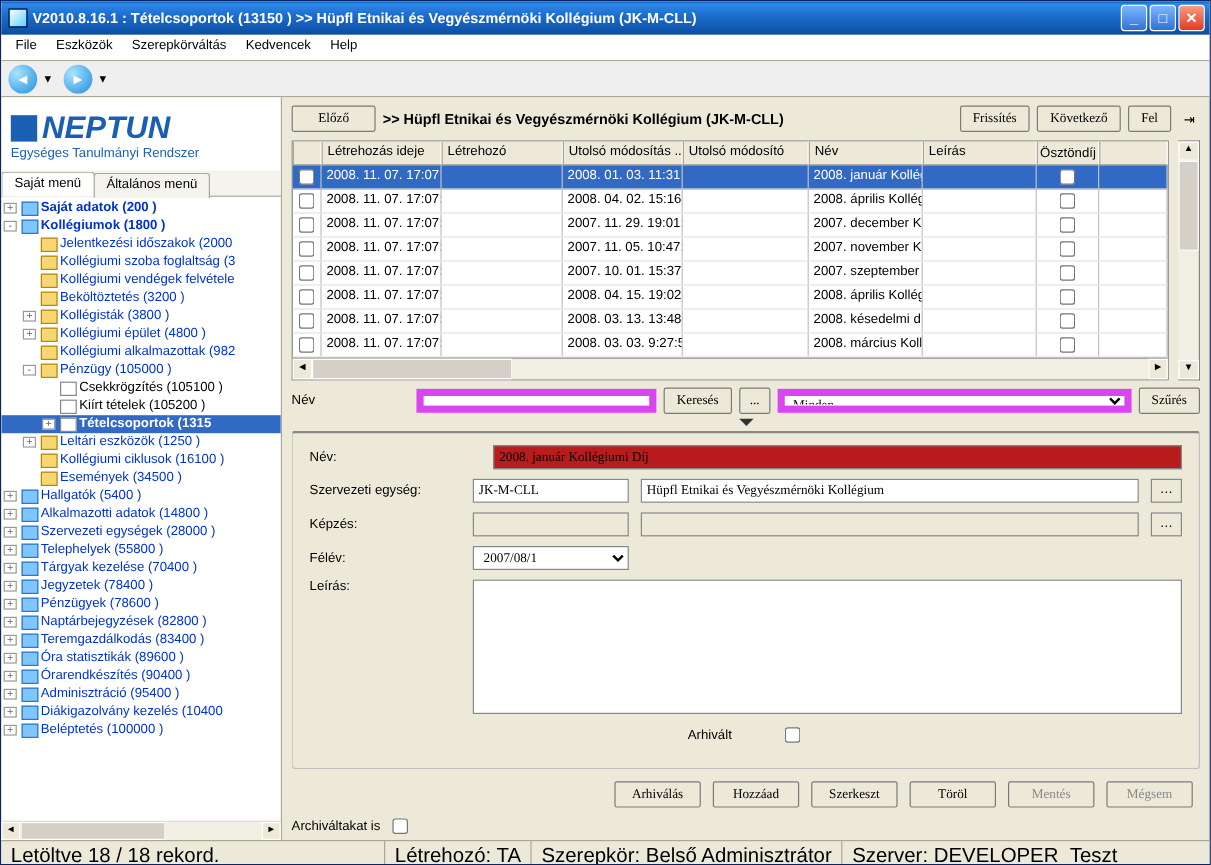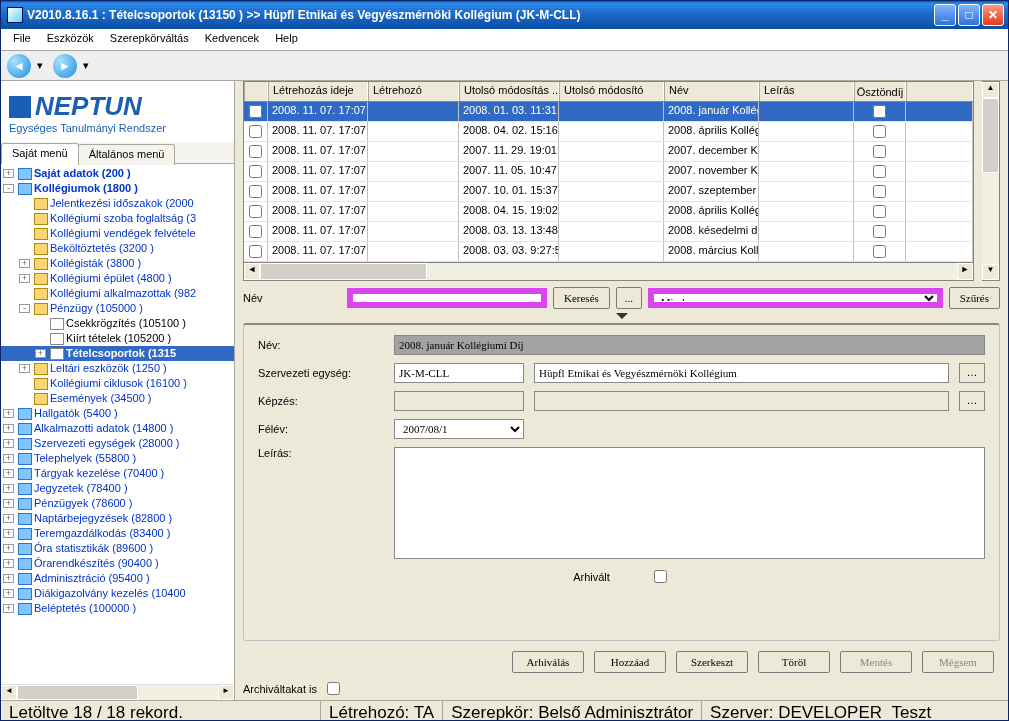--- a/index.html
+++ b/index.html
@@ -119,21 +119,21 @@
   .grid-head .gc, .grid-row .gc {
     border-right:1px solid #c0c0c0; padding:2px 4px; overflow:hidden; white-space:nowrap;
     font-size:11px;
   }
   .grid-head { background:#ECE9D8; border-bottom:1px solid #848484;}
   .grid-head .gc { border-right:1px solid #fff; border-left:1px solid #aca899;}
   .grid-row { border-bottom:1px solid #e3e3e3;justify-content:flex-end;}
   .grid-row.sel { background:#316AC5; color:#fff; }
   .gc.cchk { width:24px; display:flex; align-items:center; justify-content:center;}
   .gc input[type=checkbox]{ margin:0; }
-  .gc.c1{width:100px;} .gc.c2{width:91px;} .gc.c3{width:100px;}
+  .gc.c1{width:100px;} .gc.c2{width:101px;} .gc.c3{width:100px;}
   .gc.c4{width:105px;} .gc.c5{width:95px;} .gc.c6{width:95px;}
   .gc.c7{width:52px; display:flex; align-items:center; justify-content:center;}
   .gc.cend{flex:1;}
   .grid-scroll { display:flex; height:18px; background:#ECE9D8; border-top:1px solid #848484;}
   .grid-scroll .sbtn{width:16px;border:1px solid #fff;background:#ece9d8;font-size:9px;text-align:center;}
   .grid-scroll .track{flex:1; background:#f1efe2; position:relative;}
   .grid-scroll .thumb{position:absolute; left:0; top:0; height:100%; width:24%; background:#d4d0c8; border:1px solid #fff;}
   .grid-outer { display:flex; }
   .grid-outer .grid-wrap{flex:1;}
   .vbar { width:18px; margin:0 8px 0 0; border:1px solid #848484; border-left:none; background:#f1efe2; display:flex; flex-direction:column;}
@@ -156,21 +156,21 @@
   
   .form-area {
     flex:1; margin:2px 8px 4px; border:1px solid #c0c0c0; border-top:2px solid #888;
     background:#ECE9D8; padding:10px 14px; overflow:auto; border-radius:3px;
   }
   .form-row { display:flex; align-items:center; margin-bottom:8px; gap:10px;}
   .form-row .flbl { width:126px; }
   .txt {
     font:11px Tahoma; border:1px solid #888; background:#fff; height:20px; padding:2px 4px;
   }
-  .txt.green { background:#a3a3a3; }
+  .txt.green { background:#b91c1c;margin-left:17px; }
   .txt.w130{width:130px;} .txt.wfull{flex:1;}
   .txt.ro { background:#ECE9D8;}
   .form-row .dots { width:26px; height:20px; border:1px solid #888; background:#ece9d8; text-align:center; line-height:16px;}
   textarea.txt { height:112px; resize:none; }
   
   .bottom-btns {
     display:flex; gap:10px; justify-content:flex-end; padding:6px 14px 4px;
   }
   .bottom-btns button { min-width:72px; }
   .bottom-btns button.disabled { color:#888; }
@@ -410,20 +410,29 @@
     <div class="hscroll">
       <div class="sbtn">◄</div>
         <div class="track">
           <div class="thumb"></div>
         </div>
         <div class="sbtn">►</div>
     </div>
   </div>
 
   <div class="rightpane">
+    <div class="top-controls">
+      <button class="btn-wide">Előző</button>
+      <span class="path-hdr">&gt;&gt; Hüpfl Etnikai és Vegyészmérnöki Kollégium (JK-M-CLL)</span>
+      <span class="spacer"></span>
+      <button>Frissítés</button>
+      <button>Következő</button>
+      <button>Fel</button>
+      <span class="pin">⇥</span>
+    </div>
 
     <div class="grid-outer">
       <div class="grid-wrap">
         <div class="grid-head">
           <div class="gc cchk"></div>
           <div class="gc c1">Létrehozás ideje</div>
           <div class="gc c2">Létrehozó</div>
           <div class="gc c3">Utolsó módosítás ...</div>
           <div class="gc c4">Utolsó módosító</div>
           <div class="gc c5">Név</div>

